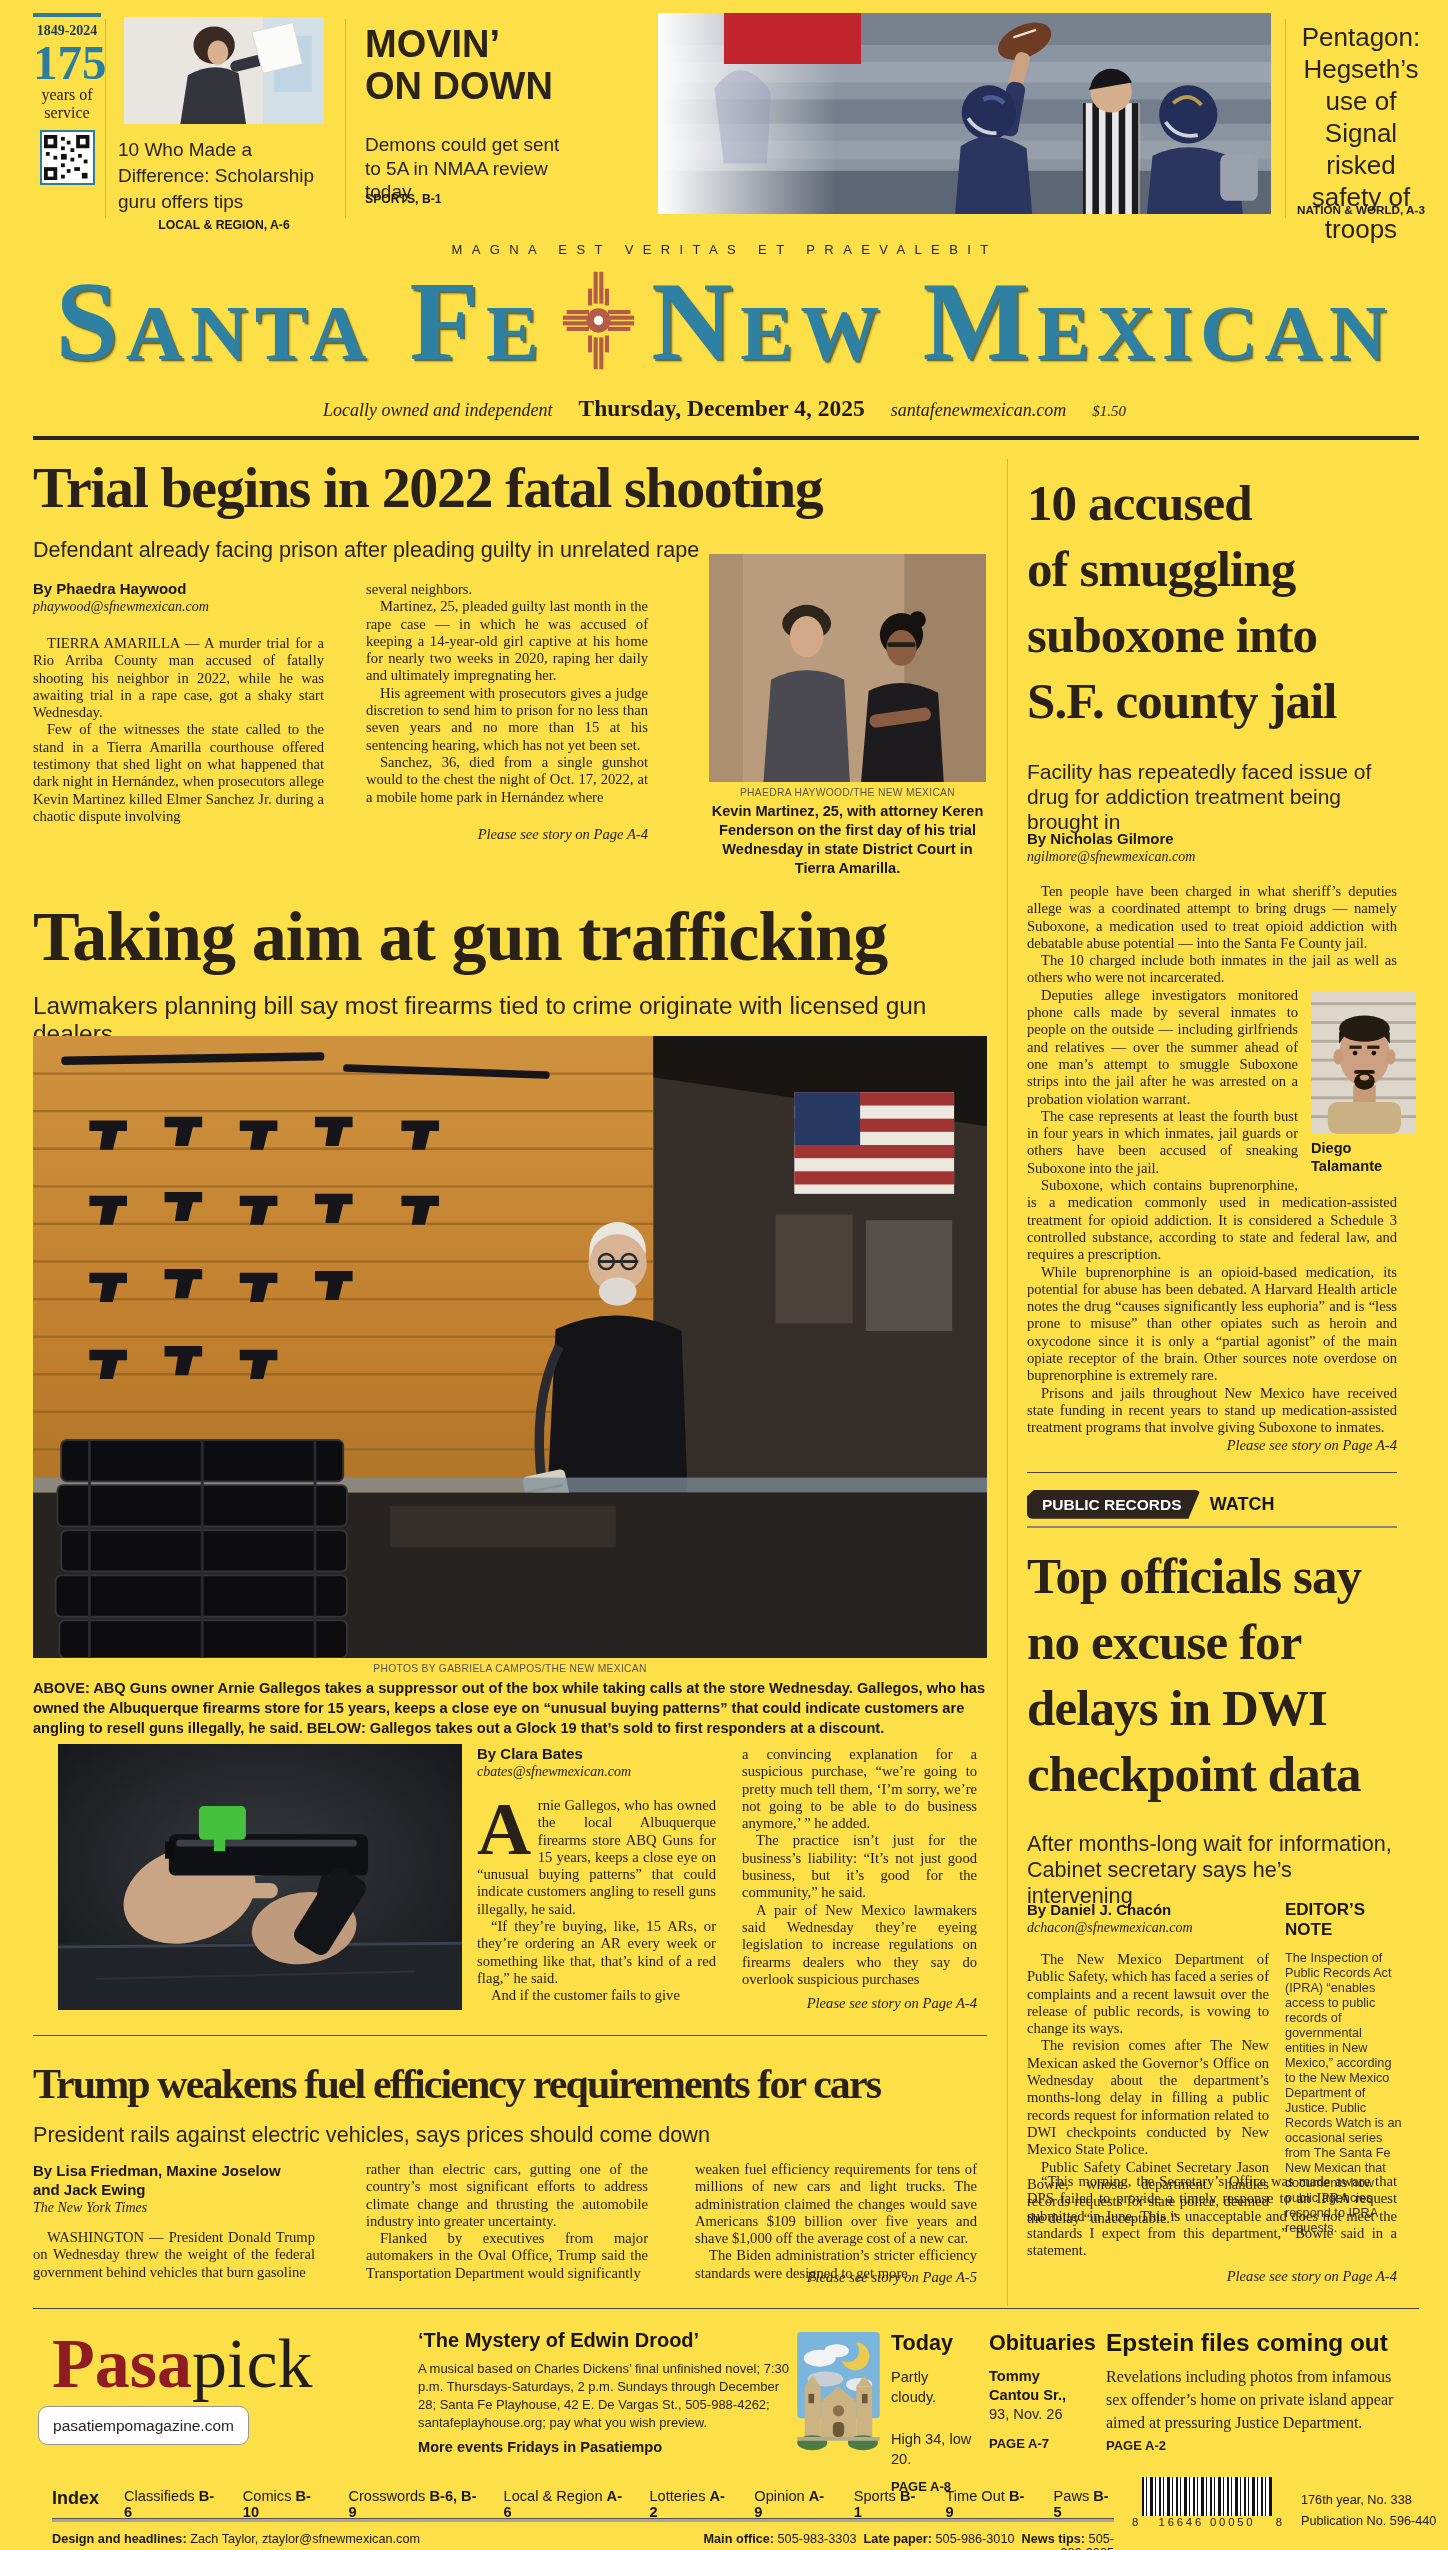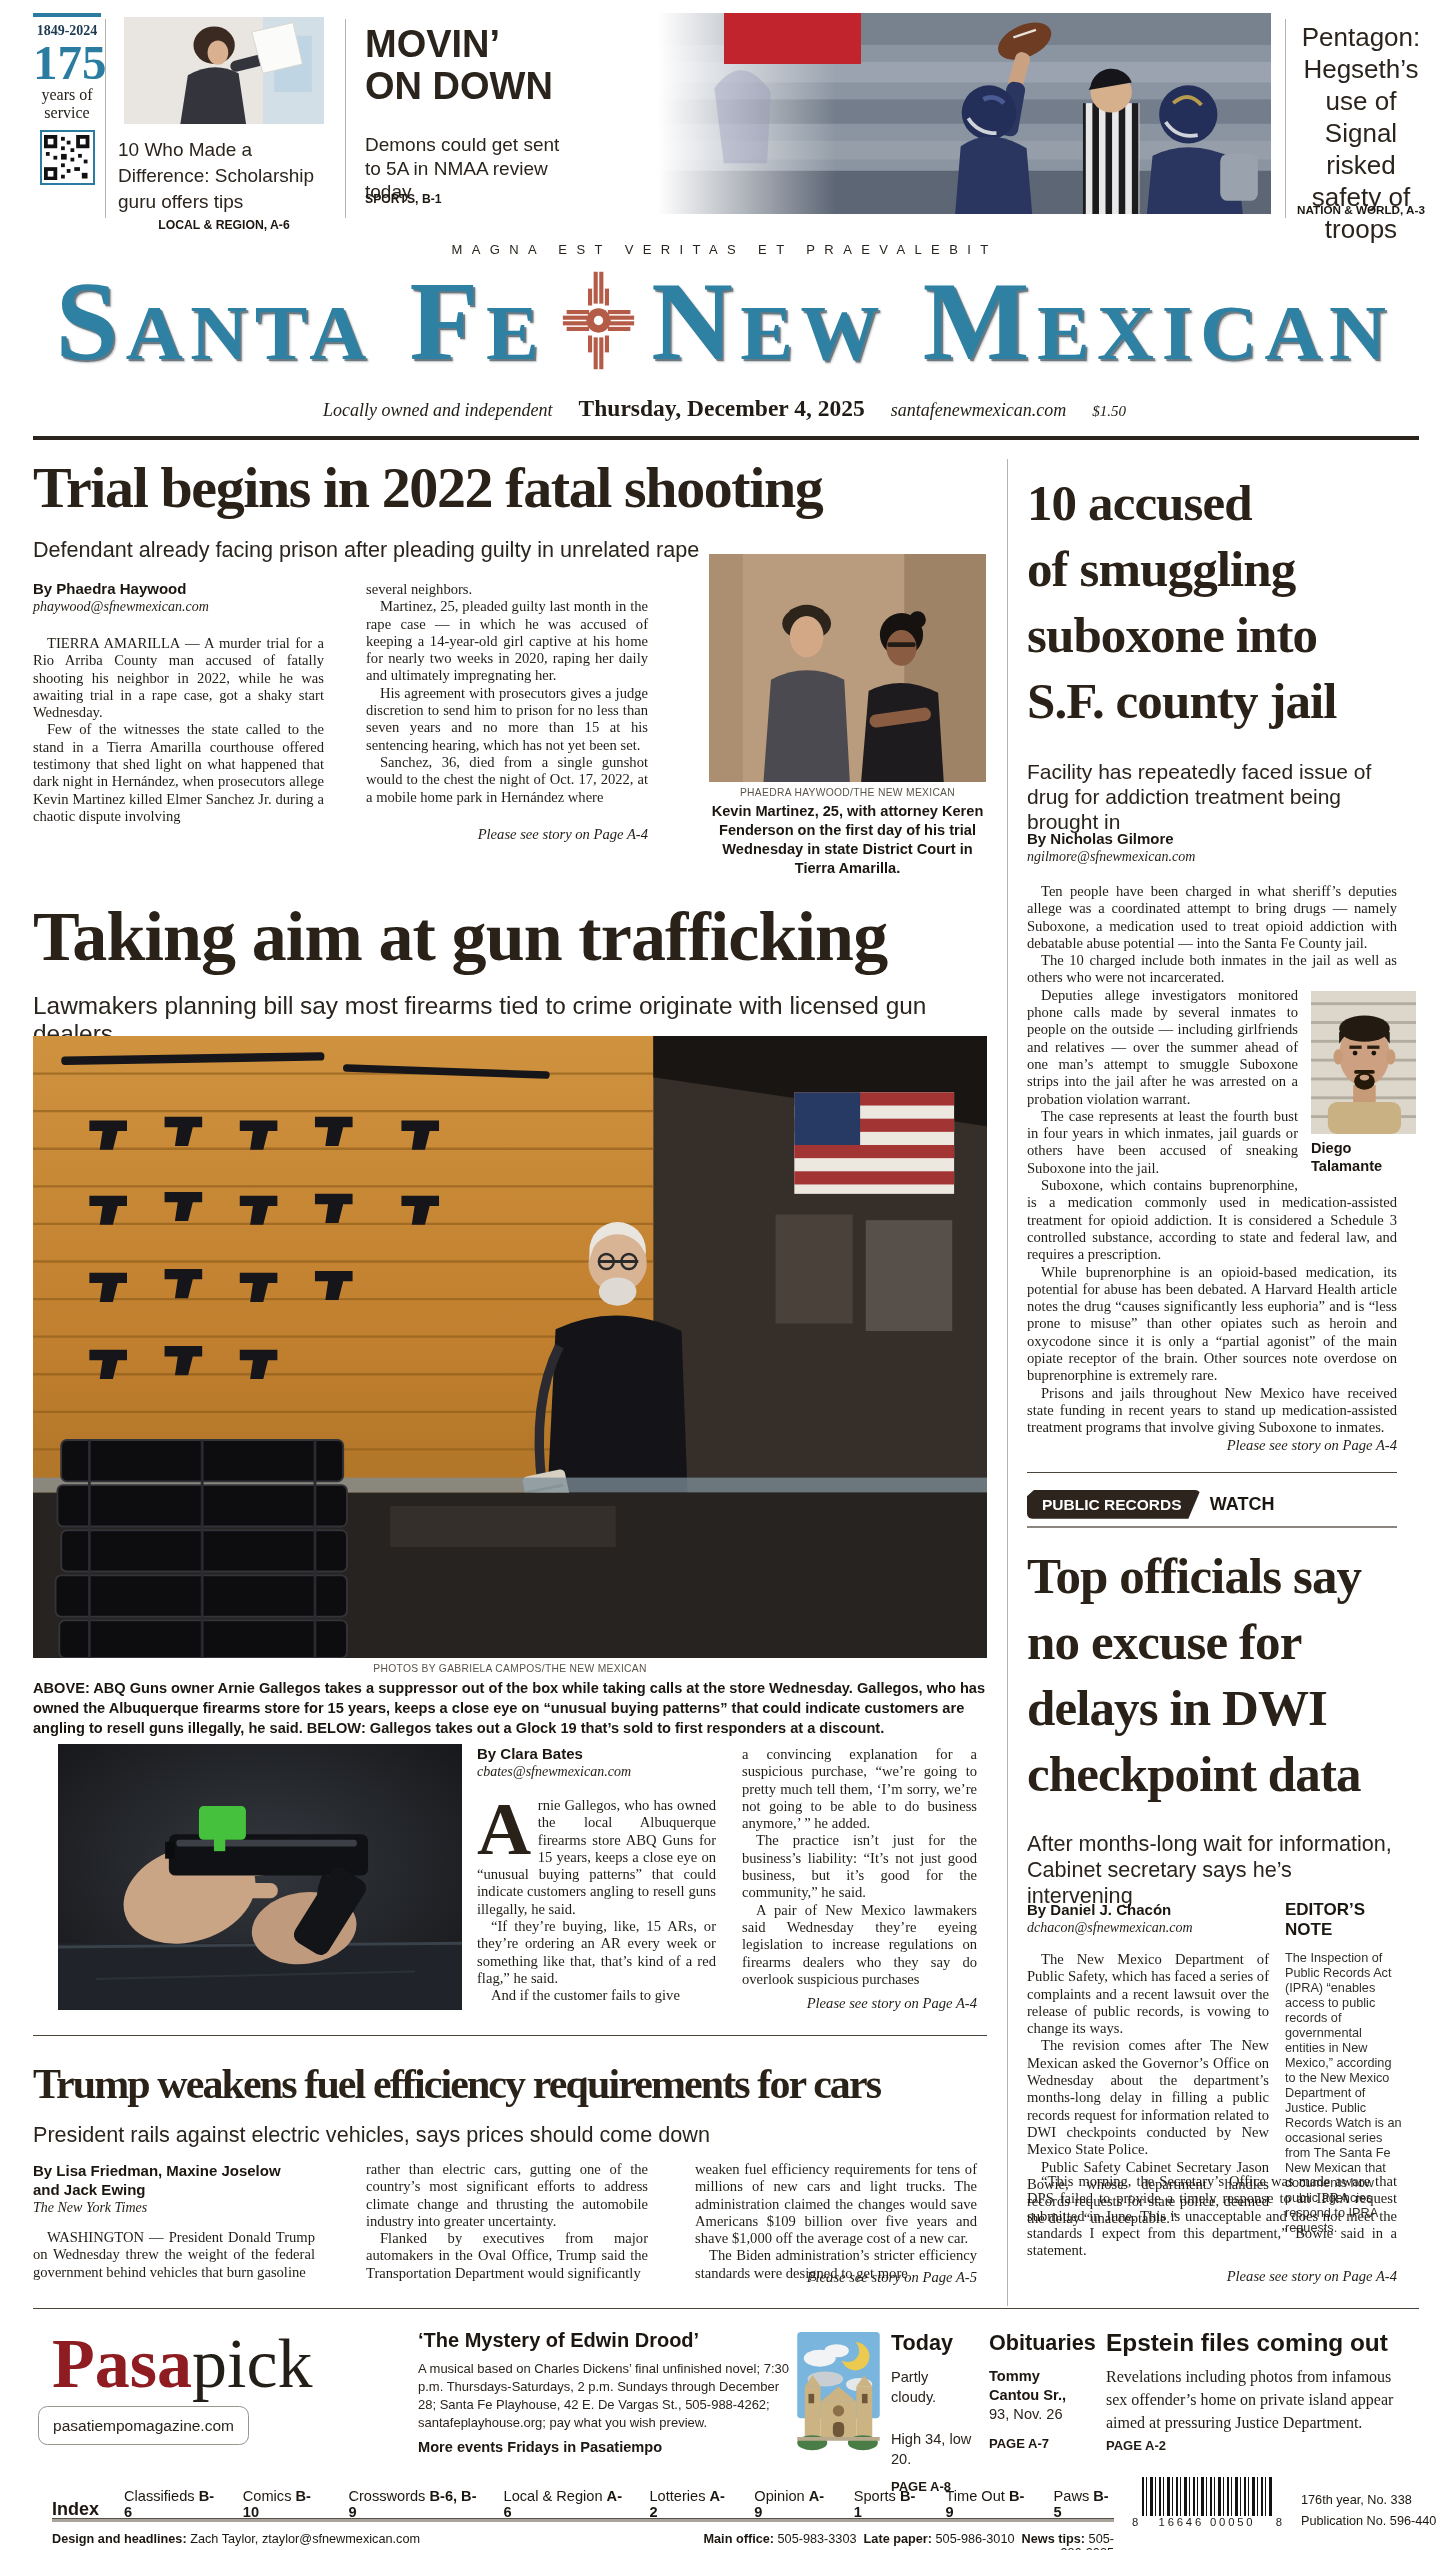--- a/index.html
+++ b/index.html
@@ -1,17 +1,17 @@
 <!DOCTYPE html>
 <html style="font-size:15px"><head>
 <meta charset="utf-8">
 <style>
   *{box-sizing:border-box}
   body{margin:0;background:#d6d4d0}
-  #page{position:relative;width:1449px;height:2550px;margin:0 auto;background:#ffffff;
+  #page{position:relative;width:1449px;height:2550px;margin:0 auto;background:#fde047;
         font-family:"Liberation Serif",serif;color:#221c16;overflow:hidden}
   .ab{position:absolute}
   .sans{font-family:Liberation Sans, sans-serif}
   .hl{font-weight:700;color:#2a2219;font-family:"Liberation Serif",serif}
   .deck{font-family:"Liberation Sans",sans-serif;color:#2b241d}
   .byl{font:700 15px/19px "Liberation Sans",sans-serif;color:#1c1610}
   .eml{font:italic 400 14px/18px "Liberation Serif",serif;color:#221c16}
   .bod p{margin:0;font-size:14.6px;line-height:17.3px;text-align:justify}
   .bod p.i{text-indent:14px}
   .jump{font:italic 400 14.6px/18px "Liberation Serif",serif;text-align:right;color:#221c16}
@@ -546,21 +546,21 @@
   </div>
 
   <div class="ab" style="left:1106px;top:2329px;width:296px">
     <div class="sans" style="font-size:24.4px;font-weight:700;color:#1c1610">Epstein files coming out</div>
     <div style="font-size:16px;line-height:22.6px;margin-top:9.4px">
       <span>Revelations including photos from infamous sex offender’s home on private island appear aimed at pressuring Justice Department.</span>
       <span class="sans" style="font-weight:700;font-size:13px">PAGE A-2</span>
     </div>
   </div>
 
-  <div class="ab" style="left:52px;top:2488px;width:1062px;display:flex;align-items:flex-end;gap:25px">
+  <div class="ab" style="left:52px;top:2488px;width:1062px;display:flex;align-items:flex-start;gap:25px">
     <span class="sans" style="font-size:18px;font-weight:700;color:#1c1610">Index</span>
     <span class="idxitem"><span>Classifieds</span> <b>B-6</b></span>
     <span class="idxitem"><span>Comics</span> <b>B-10</b></span>
     <span class="idxitem"><span>Crosswords</span> <b>B-6, B-9</b></span>
     <span class="idxitem"><span>Local &amp; Region</span> <b>A-6</b></span>
     <span class="idxitem"><span>Lotteries</span> <b>A-2</b></span>
     <span class="idxitem"><span>Opinion</span> <b>A-9</b></span>
     <span class="idxitem"><span>Sports</span> <b>B-1</b></span>
     <span class="idxitem"><span>Time Out</span> <b>B-9</b></span>
     <span class="idxitem"><span>Paws</span> <b>B-5</b></span>

